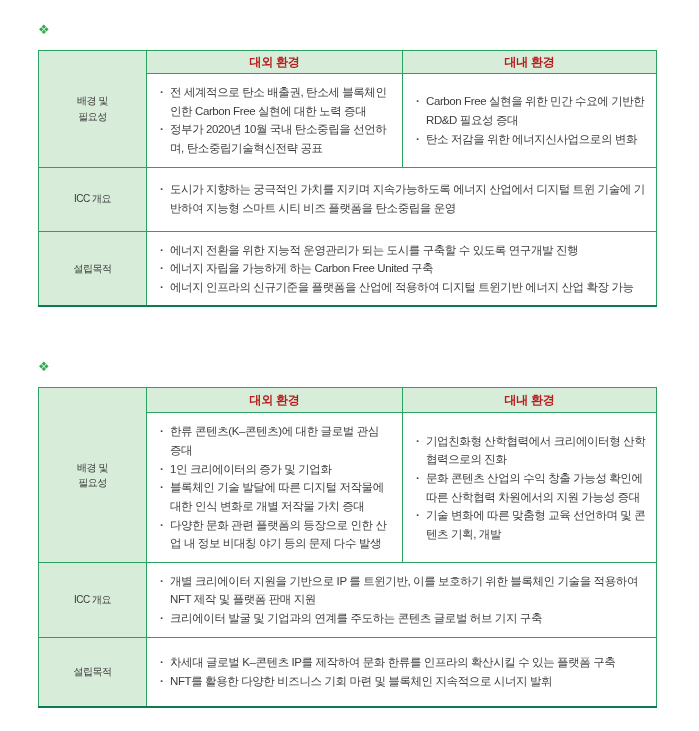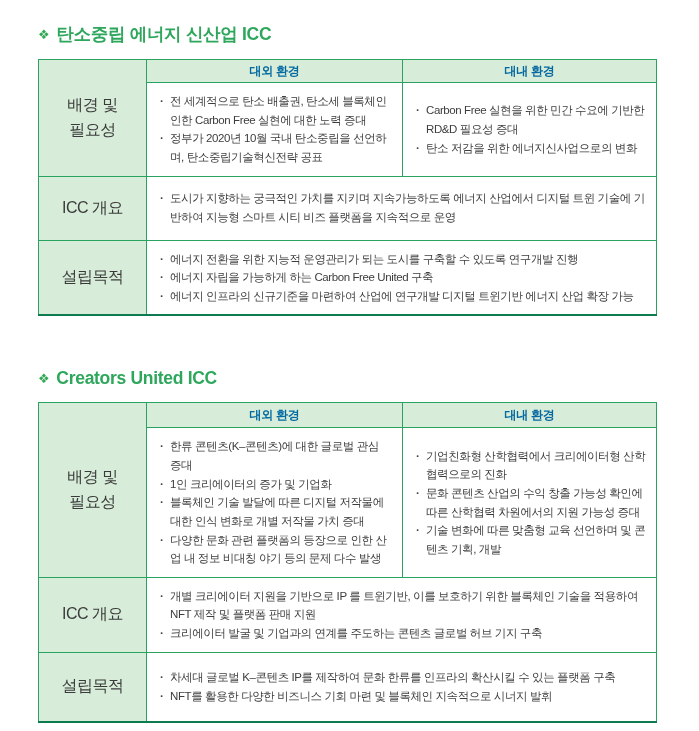--- a/index.html
+++ b/index.html
@@ -35,30 +35,30 @@
   table.icc-table td, table.icc-table th {
     border: 1px solid #2aa361;
     vertical-align: middle;
   }
   col.c-label { width: 108px; }
   col.c-ext   { width: 256px; }
   col.c-int   { width: 254px; }
 
   th.col-head {
     background: #d7ecd9;
-    color: #0369a1;
+    color: #b91c1c;
     font-size: 12px;
     font-weight: bold;
     text-align: center;
     letter-spacing: -0.3px;
   }
   td.label-cell {
     background: #d7ecd9;
     text-align: center;
-    font-size: 16px;
+    font-size: 10px;
     color: #3a3a3a;
     letter-spacing: -0.5px;
     white-space: pre-line;
     line-height: 1.55;
   }
   td.content-cell {
     background: #ffffff;
     padding: 9px 10px 9px 12px;
     font-size: 11.5px;
     line-height: 1.62;
@@ -87,21 +87,20 @@
   .t2 tr.row-bg      { height: 122px; margin-top: 12px; }
   .t2 tr.row-ov      { height: 61px; }
   .t2 tr.row-pu      { height: 70px; }
 </style>
 </head>
 <body>
 
 <div class="section">
   <div class="section-title">
     <span class="title-icon">❖</span>
-    <span>탄소중립 에너지 신산업 ICC</span>
   </div>
 
   <table class="icc-table t1">
     <colgroup>
         <col class="c-label">
         <col class="c-ext">
         <col class="c-int">
       </colgroup>
     <tbody>
         <tr class="row-head">
@@ -121,42 +120,41 @@
         <ul class="bullet-list">
           <li>Carbon Free 실현을 위한 민간 수요에 기반한 RD&amp;D 필요성 증대</li>
           <li>탄소 저감을 위한 에너지신사업으로의 변화</li>
         </ul>
       </td>
     </tr>
     <tr class="row-ov">
       <td class="label-cell">ICC 개요</td>
       <td class="content-cell" colspan="2">
         <ul class="bullet-list">
-          <li>도시가 지향하는 궁극적인 가치를 지키며 지속가능하도록 에너지 산업에서 디지털 트윈 기술에 기반하여 지능형 스마트 시티 비즈 플랫폼을 지속적으로 운영</li>
+          <li>도시가 지향하는 궁극적인 가치를 지키며 지속가능하도록 에너지 산업에서 디지털 트윈 기술에 기반하여 지능형 스마트 시티 비즈 플랫폼을 탄소중립을 운영</li>
         </ul>
       </td>
     </tr>
     <tr class="row-pu">
       <td class="label-cell">설립목적</td>
       <td class="content-cell" colspan="2">
         <ul class="bullet-list">
           <li>에너지 전환을 위한 지능적 운영관리가 되는 도시를 구축할 수 있도록 연구개발 진행</li>
           <li>에너지 자립을 가능하게 하는 Carbon Free United 구축</li>
-          <li>에너지 인프라의 신규기준을 마련하여 산업에 연구개발 디지털 트윈기반 에너지 산업 확장 가능</li>
+          <li>에너지 인프라의 신규기준을 플랫폼을 산업에 적용하여 디지털 트윈기반 에너지 산업 확장 가능</li>
         </ul>
       </td>
     </tr>
   </tbody>
     </table>
 </div>
 
 <div class="section">
   <div class="section-title">
     <span class="title-icon">❖</span>
-    <span>Creators United ICC</span>
   </div>
 
   <table class="icc-table t2">
     <colgroup>
         <col class="c-label">
         <col class="c-ext">
         <col class="c-int">
       </colgroup>
     <tbody>
         <tr class="row-head">

